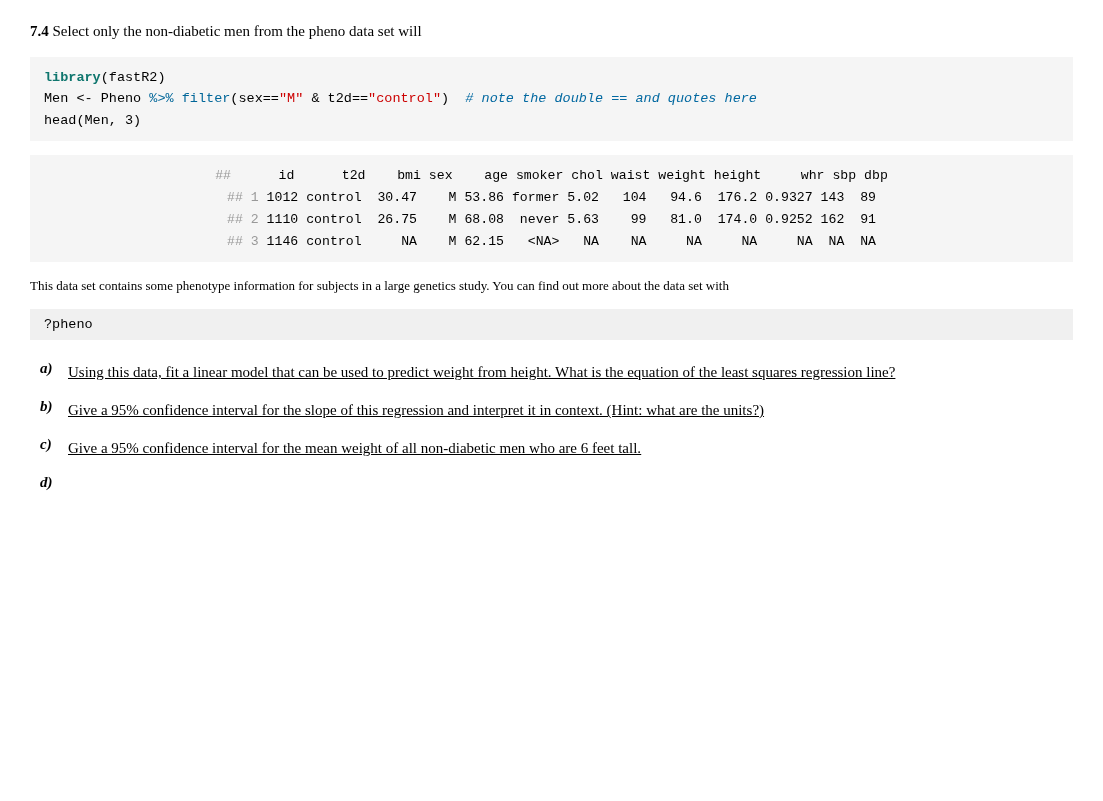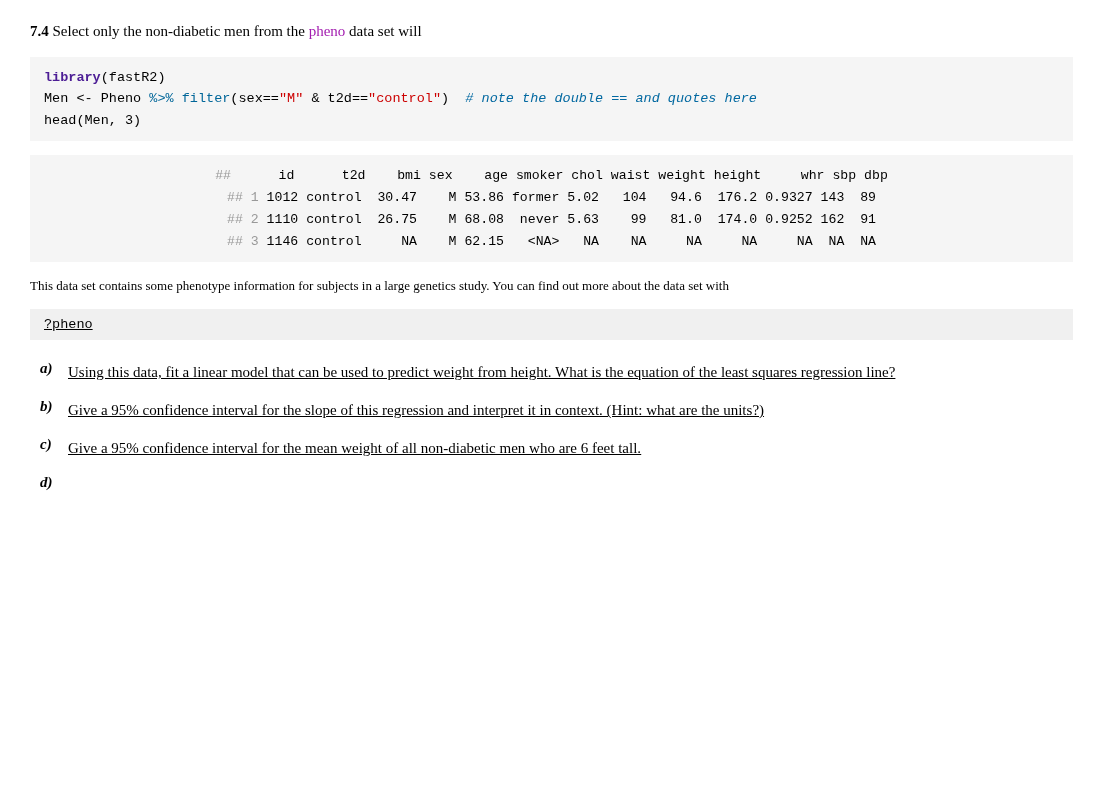--- a/index.html
+++ b/index.html
@@ -14,35 +14,35 @@
 
     .question-header {
       font-size: 15px;
       margin-bottom: 14px;
       line-height: 1.5;
     }
     .question-number {
       font-weight: bold;
     }
     .pheno-link {
-      color: #a21caf;
+      color: #000000;
     }
 
     .code-block {
       background: #f5f5f5;
       border: none;
       padding: 10px 14px;
       font-family: 'Courier New', Courier, monospace;
       font-size: 13.5px;
       line-height: 1.6;
       margin-bottom: 14px;
       white-space: pre;
     }
 
-    .code-keyword { color: #4c1d95; font-weight: bold; }
+    .code-keyword { color: #0f766e; font-weight: bold; }
     .code-function { color: #006699; }
     .code-string { color: #cc0000; }
     .code-comment { font-style: italic; color: #0369a1; }
     .code-hash { color: #999999; }
 
     .output-block {
       background: #f5f5f5;
       font-family: 'Courier New', Courier, monospace;
       font-size: 13.2px;
       line-height: 1.65;
@@ -57,21 +57,20 @@
       line-height: 1.6;
       margin-bottom: 12px;
     }
 
     .help-code-block {
       background: #f0f0f0;
       font-family: 'Courier New', Courier, monospace;
       font-size: 13.5px;
       padding: 8px 14px;
       margin-bottom: 20px;
-      text-decoration: underline;
     }
     .part-li {
       display: flex;
       align-items: flex-start;
       gap: 8px;
       margin-bottom: 14px;
     }
     .part-letter {
       font-weight: bold;
       font-style: italic;

